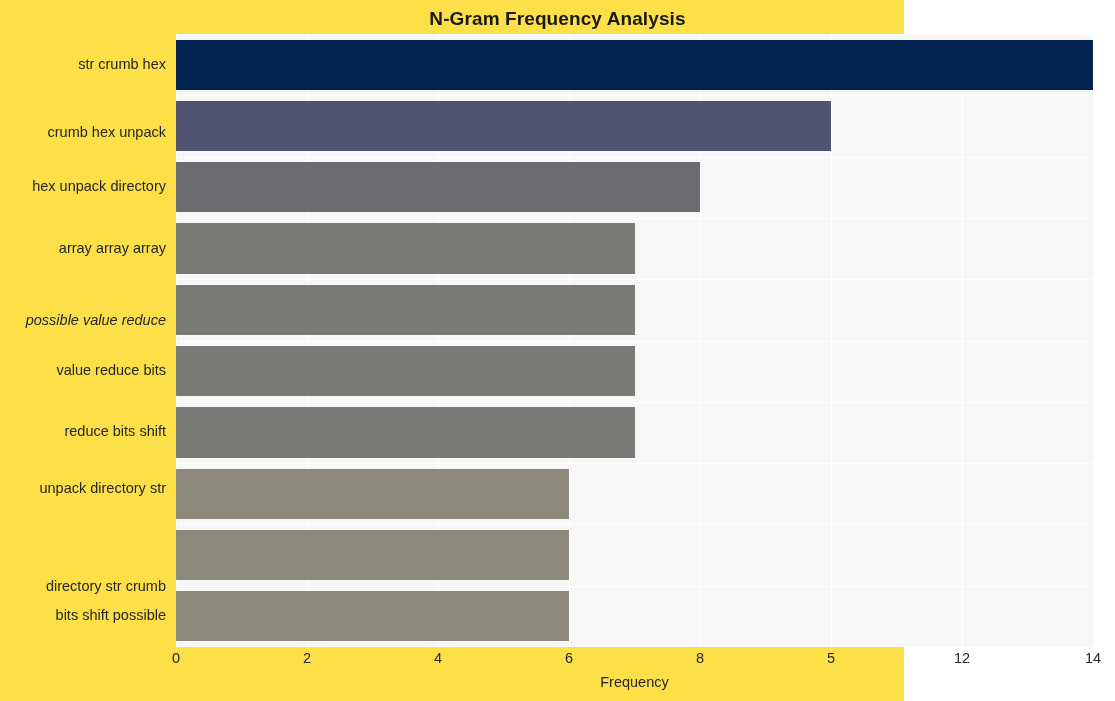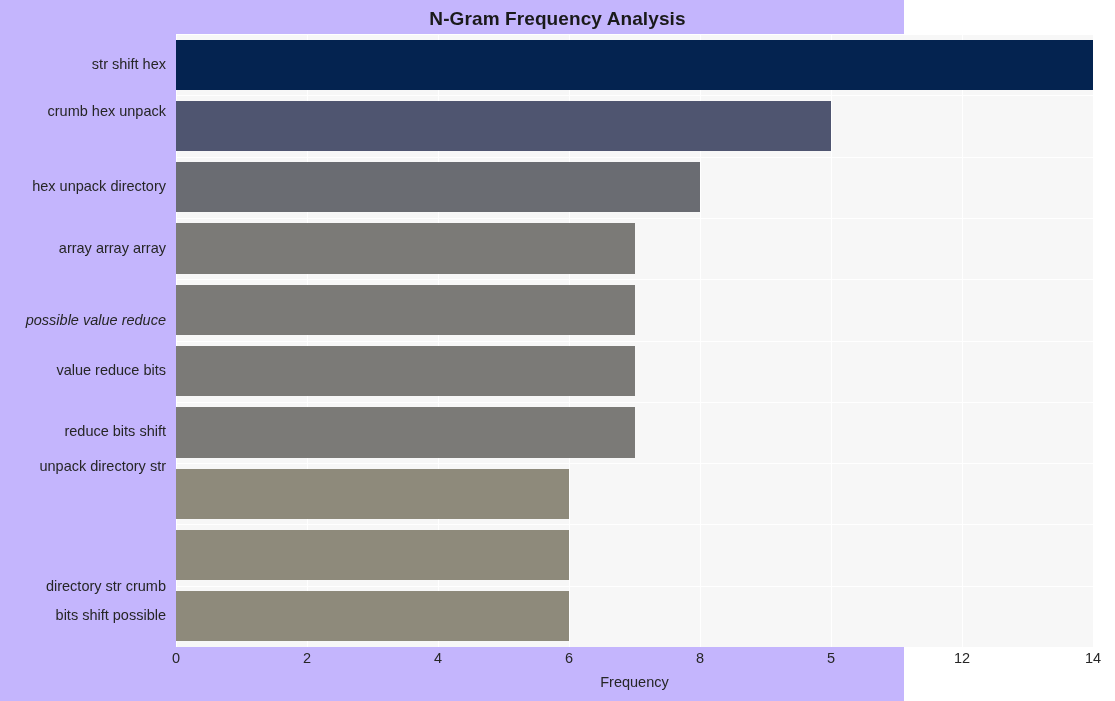--- a/index.html
+++ b/index.html
@@ -14,21 +14,21 @@
     overflow: hidden;
     position: relative;
   }
 
   #chart-root {
     position: absolute;
     left: 0;
     top: 0;
     width: 904px;
     height: 701px;
-    background: #c4b5fd;
+    background: #fde047;
   }
 
   
   #chart-title {
     position: absolute;
     left: 0;
     top: 6px;
     width: 1115px;
     text-align: center;
     font-size: 19px;
@@ -159,28 +159,28 @@
         <div class="bar" title="possible value reduce: 7" style="top: 250.717px; height: 50.266px; width: 458.5px; background: rgb(123, 122, 119);"></div>
         <div class="bar" title="value reduce bits: 7" style="top: 312.017px; height: 50.266px; width: 458.5px; background: rgb(123, 122, 119);"></div>
         <div class="bar" title="reduce bits shift: 7" style="top: 373.317px; height: 50.266px; width: 458.5px; background: rgb(123, 122, 119);"></div>
         <div class="bar" title="unpack directory str: 6" style="top: 434.617px; height: 50.266px; width: 393px; background: rgb(142, 138, 123);"></div>
         <div class="bar" title="directory str crumb: 6" style="top: 495.917px; height: 50.266px; width: 393px; background: rgb(142, 138, 123);"></div>
         <div class="bar" title="bits shift possible: 6" style="top: 557.217px; height: 50.266px; width: 393px; background: rgb(142, 138, 123);"></div>
       </div>
   </div>
 
   <div id="ylabels">
-      <div class="ylabel" style="top: 21.65px;">str shift hex</div>
-      <div class="ylabel" style="top: 69px; margin-left: 20px;">crumb hex unpack</div>
+      <div class="ylabel" style="top: 21.65px;">str crumb hex</div>
+      <div class="ylabel" style="top: 90px; margin-left: 20px;">crumb hex unpack</div>
       <div class="ylabel" style="top: 144.25px;">hex unpack directory</div>
       <div class="ylabel" style="top: 205.55px; margin-left: 40px;">array array array</div>
       <div class="ylabel" style="top: 278px; font-style: italic;">possible value reduce</div>
       <div class="ylabel" style="top: 328.15px; padding-left: 8px;">value reduce bits</div>
       <div class="ylabel" style="top: 389.45px;">reduce bits shift</div>
-      <div class="ylabel" style="top: 424px;">unpack directory str</div>
+      <div class="ylabel" style="top: 446px;">unpack directory str</div>
       <div class="ylabel" style="top: 512.05px; margin-top: 32px;">directory str crumb</div>
       <div class="ylabel" style="top: 573.35px;">bits shift possible</div>
     </div>
 
   <div id="xticks">
       <div class="xtick" style="left: 0px;">0</div>
       <div class="xtick" style="left: 131px;">2</div>
       <div class="xtick" style="left: 262px;">4</div>
       <div class="xtick" style="left: 393px;">6</div>
       <div class="xtick" style="left: 524px;">8</div>

